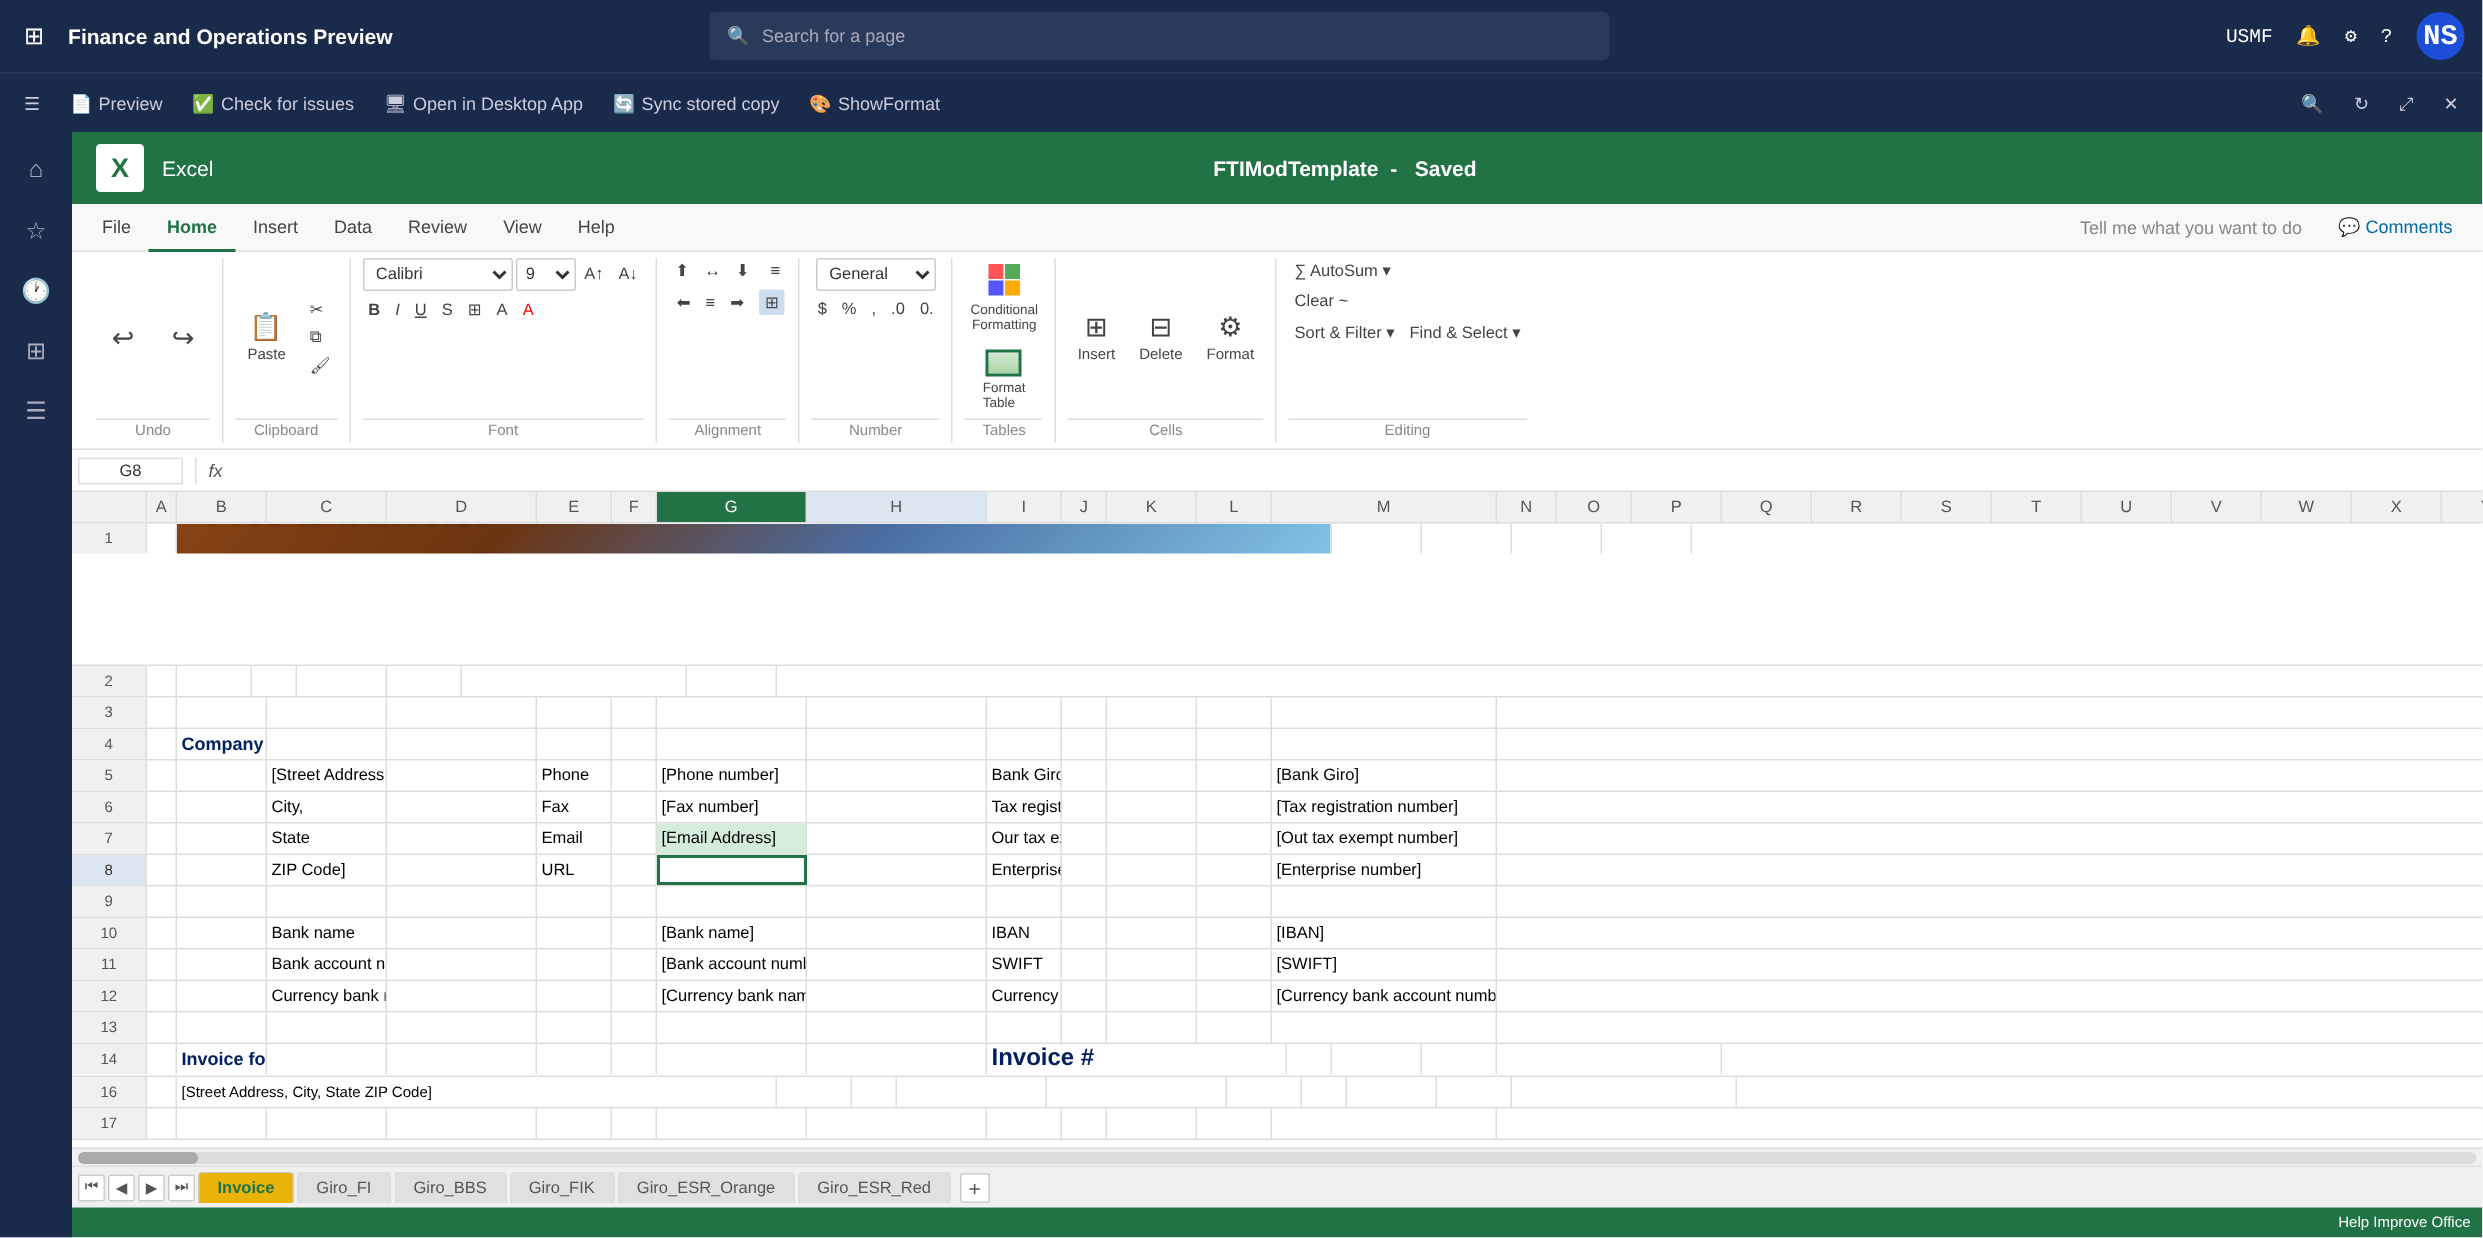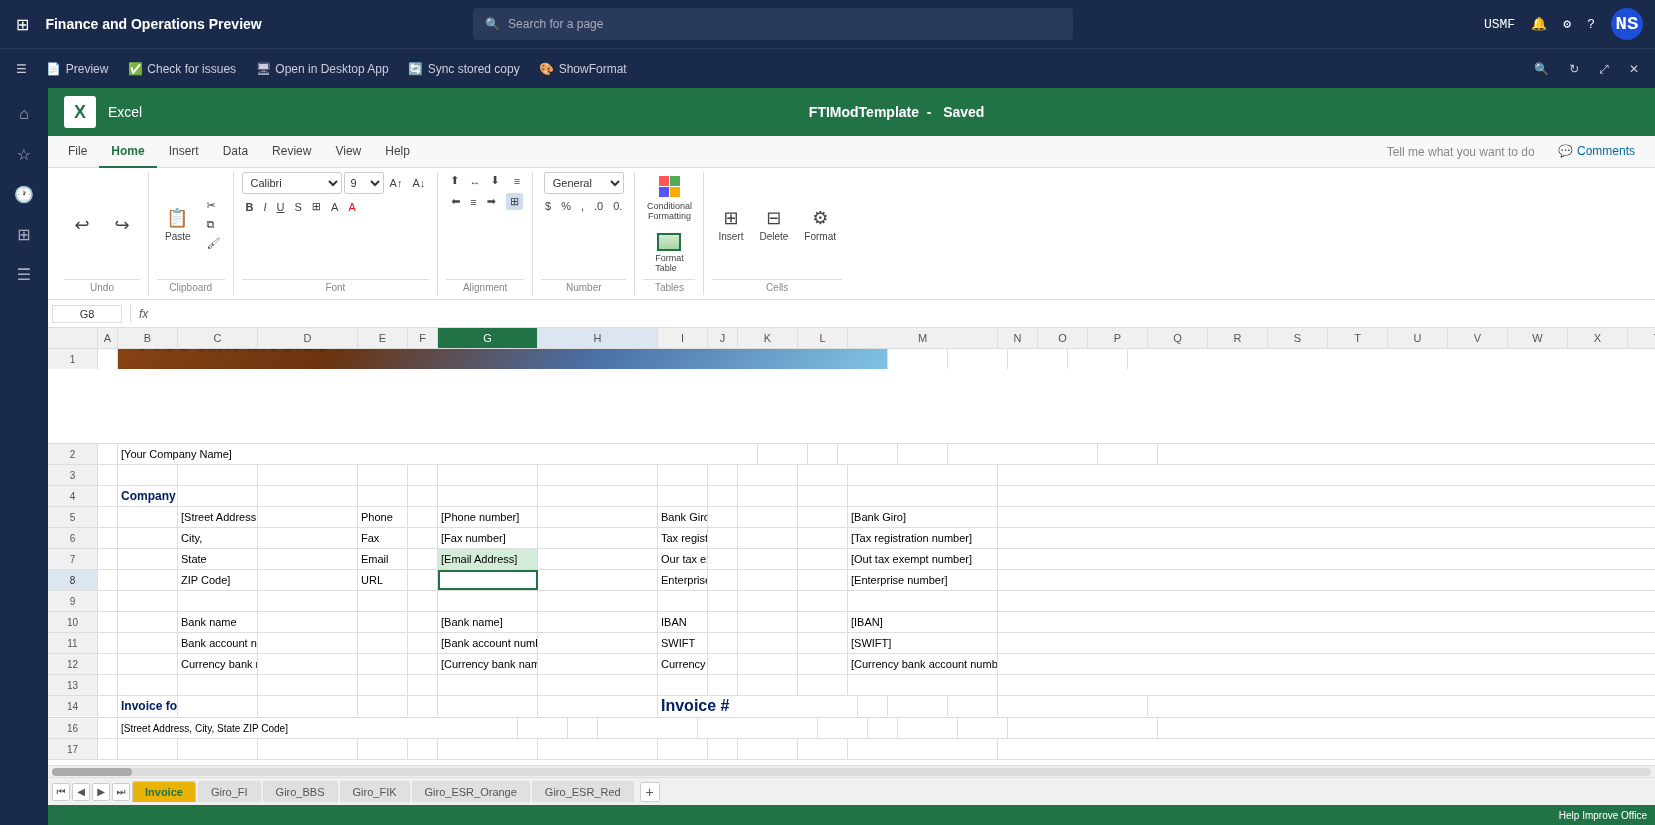--- a/index.html
+++ b/index.html
@@ -637,20 +637,37 @@
               <span>Delete</span>
             </div>
             <div class="ribbon-btn">
               <span class="btn-icon">⚙</span>
               <span>Format</span>
             </div>
           </div>
           <div class="ribbon-group-label">Cells</div>
         </div>
 
+        <div class="ribbon-group">
+          <div class="ribbon-group-content" style="flex-direction:column; align-items:flex-start;">
+            <div class="row-btns">
+              <div class="ribbon-btn-small">∑ AutoSum ▾</div>
+            </div>
+            <div class="row-btns">
+              <div class="ribbon-btn-small">
+                <span>Clear ~</span>
+              </div>
+            </div>
+            <div class="row-btns">
+              <div class="ribbon-btn-small">Sort &amp; Filter ▾</div>
+              <div class="ribbon-btn-small">Find &amp; Select ▾</div>
+            </div>
+          </div>
+          <div class="ribbon-group-label">Editing</div>
+        </div>
 
       </div>
     </div>
 
     <div class="formula-bar">
       <input class="cell-ref" type="text" value="G8" style="">
       <div class="formula-divider"></div>
       <span class="fx-label">fx</span>
       <input class="formula-input" type="text" style="">
     </div>
@@ -699,21 +716,20 @@
           </div>
           <div class="cell w-rest"></div>
           <div class="cell w-rest"></div>
           <div class="cell w-rest"></div>
           <div class="cell w-rest"></div>
         </div>
 
         <div class="grid-row">
           <div class="row-num">2</div>
           <div class="cell w-a"></div>
-          <div class="cell" style="width:640px; min-width:640px;">[Your Company Name]</div>
           <div class="cell w-i"></div>
           <div class="cell w-j"></div>
           <div class="cell w-k"></div>
           <div class="cell w-l"></div>
           <div class="cell w-m"></div>
           <div class="cell w-rest"></div>
         </div>
 
         <div class="grid-row">
           <div class="row-num">3</div>

